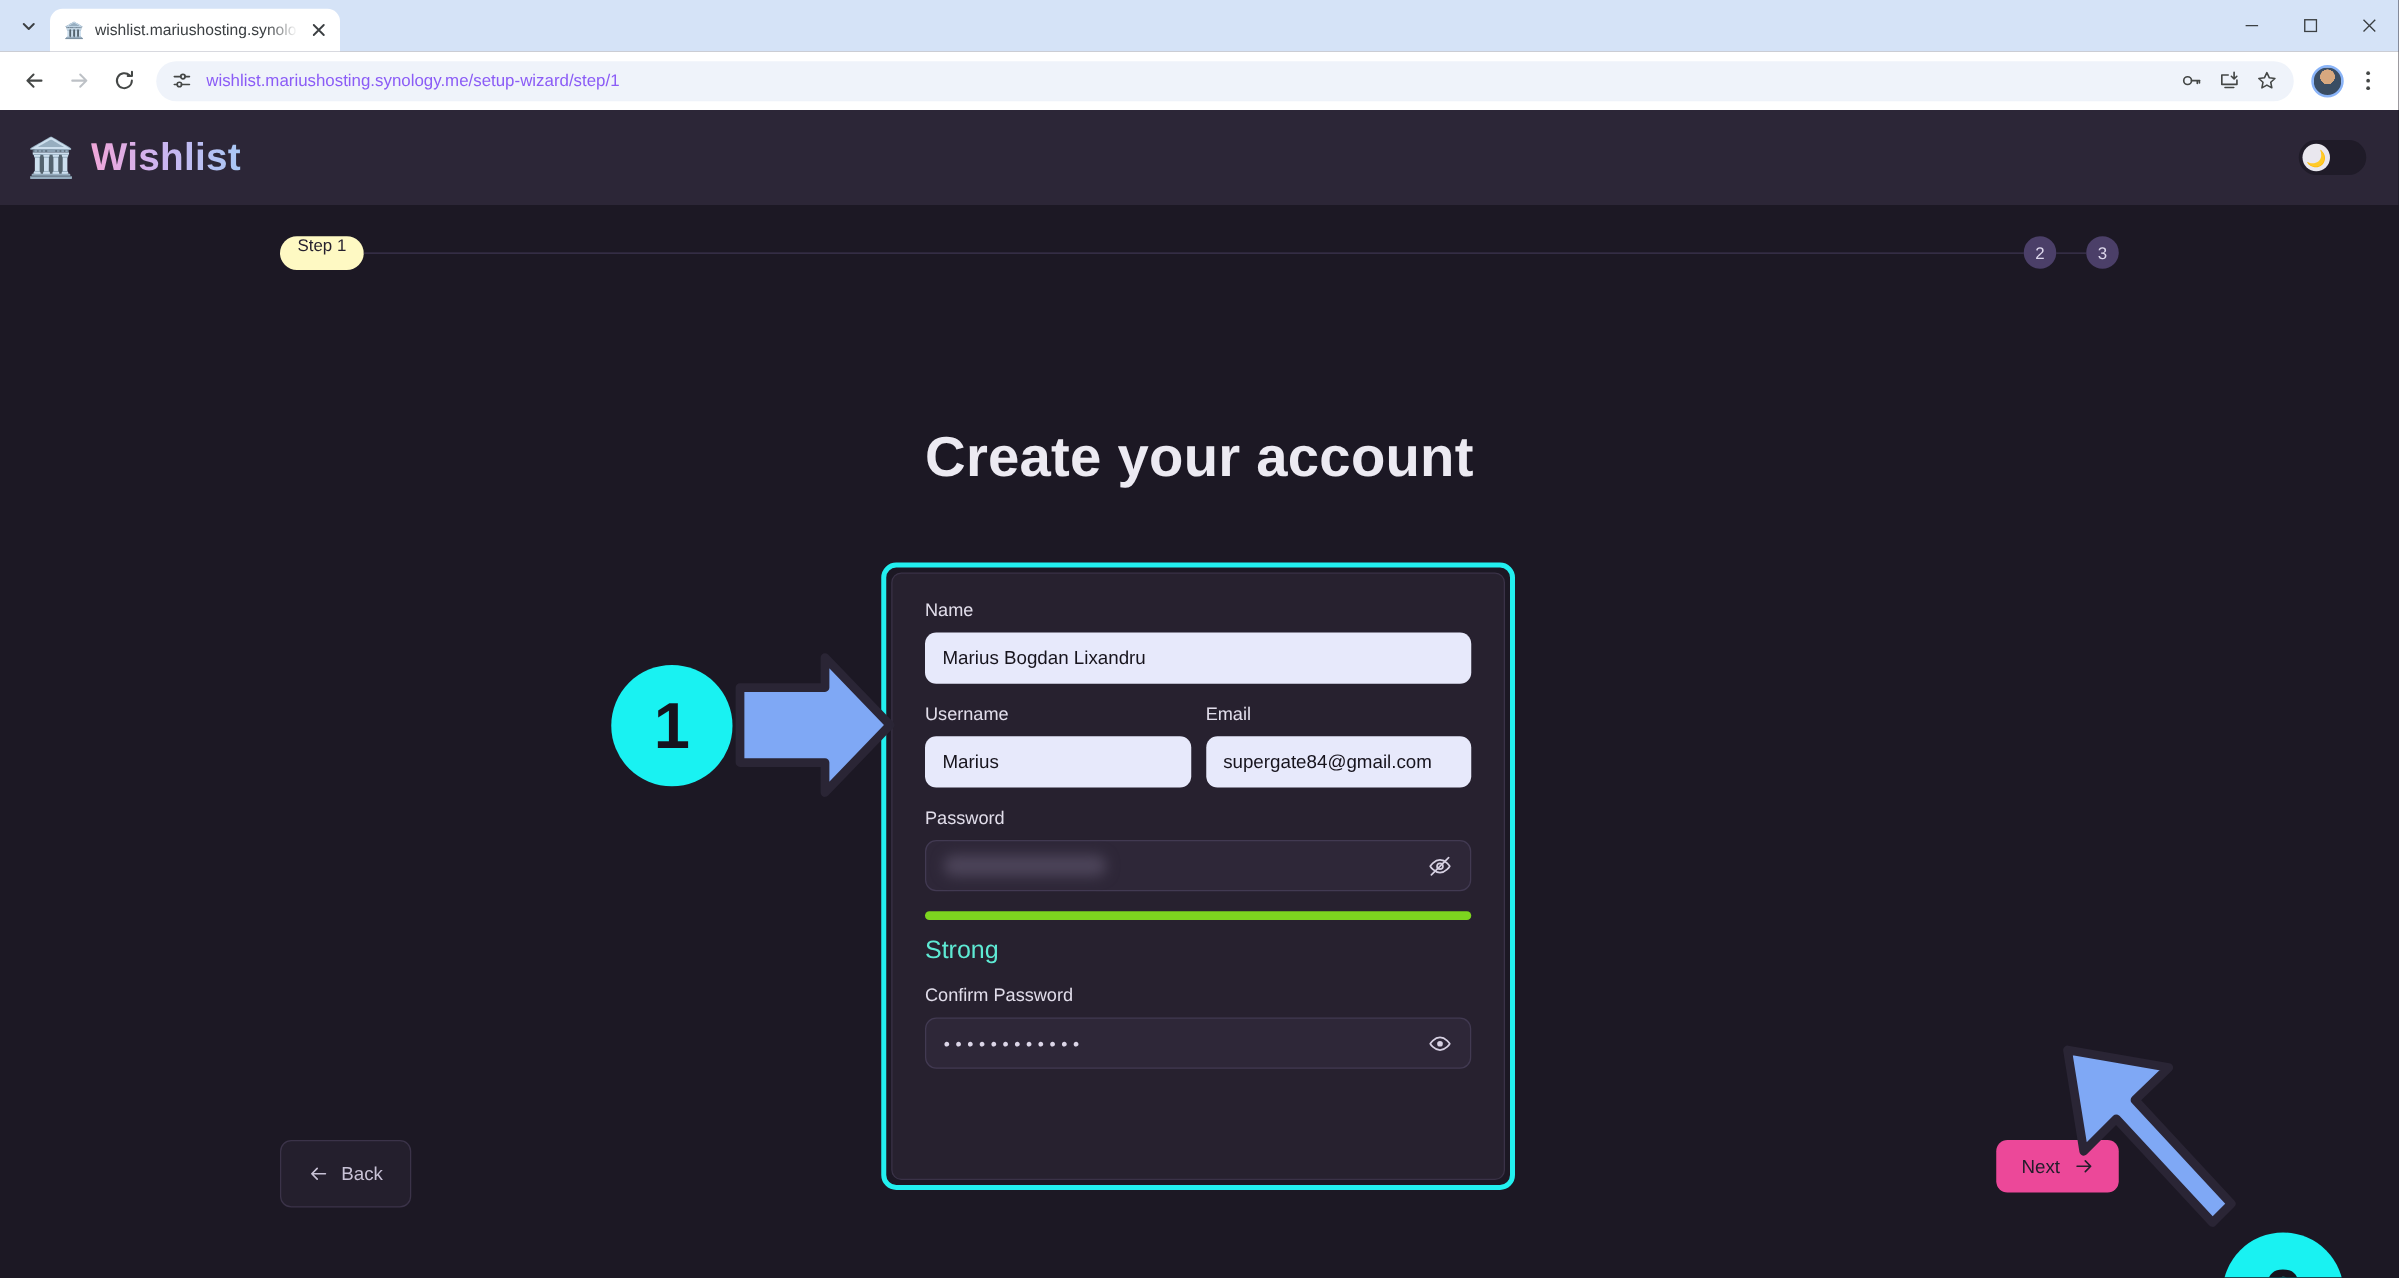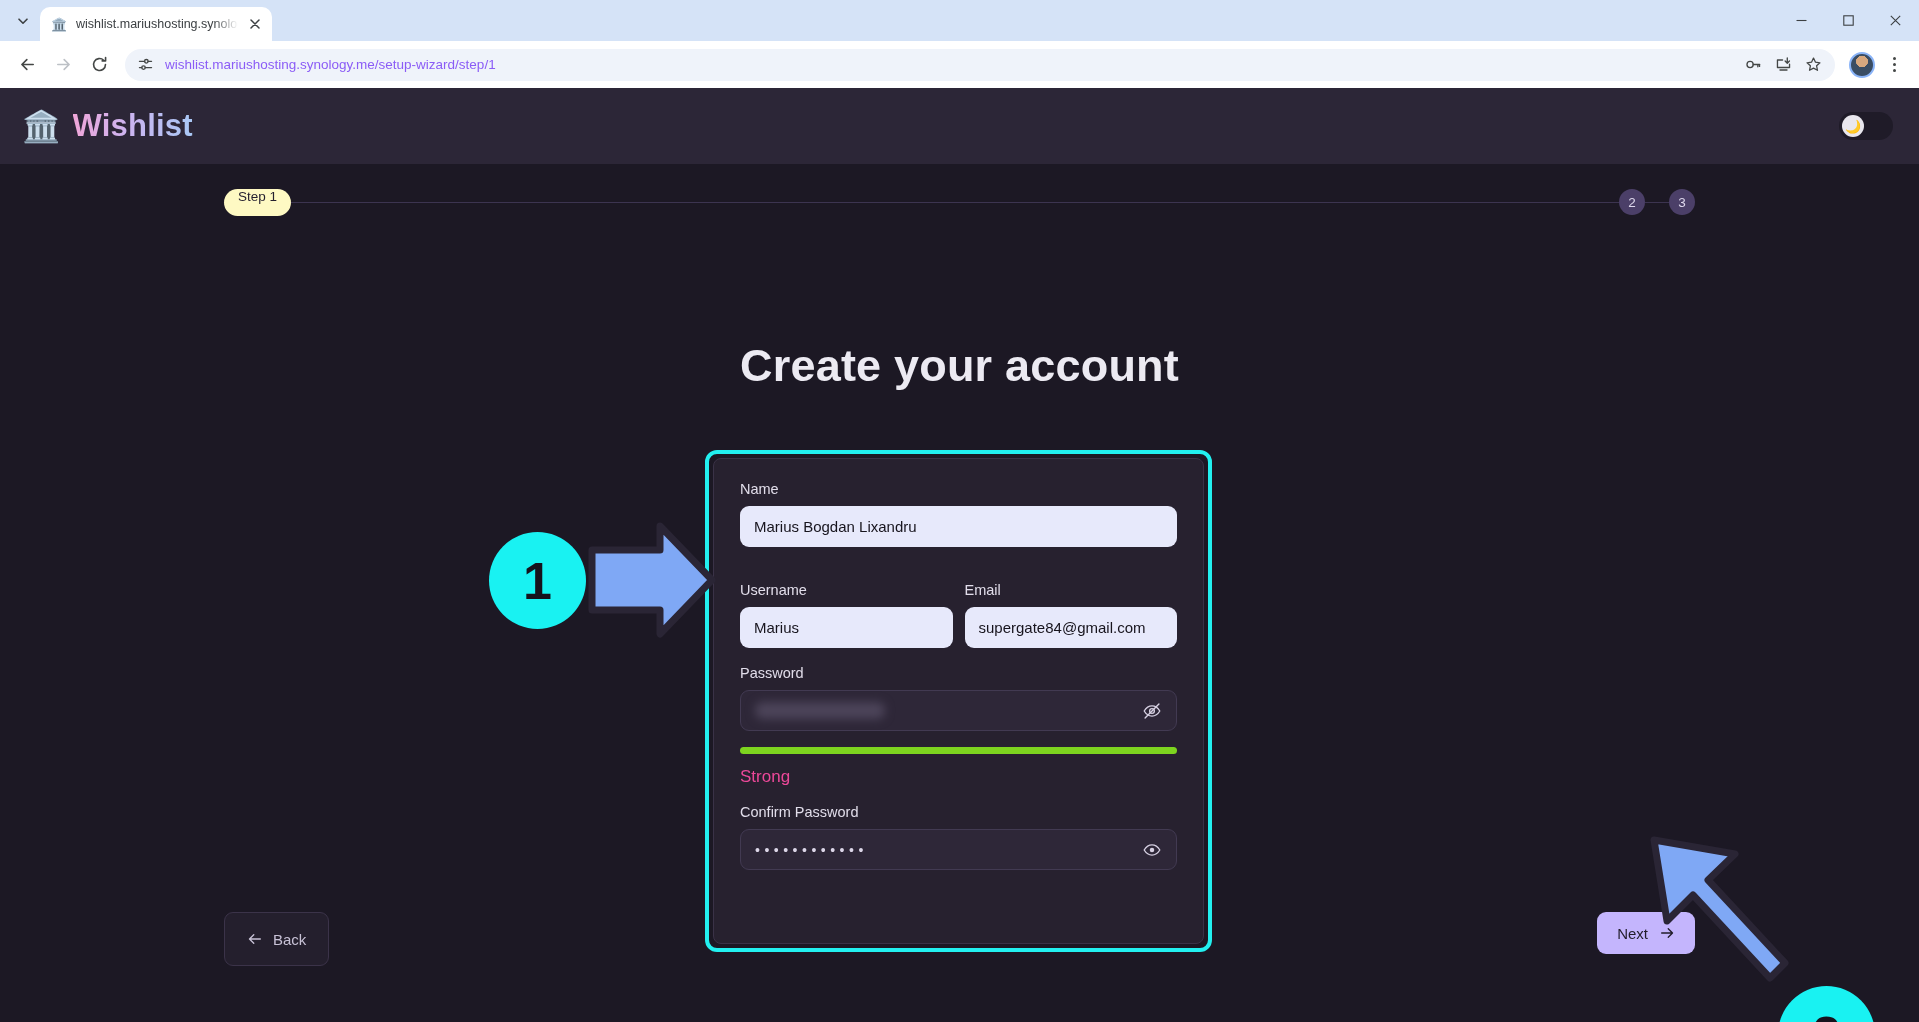--- a/index.html
+++ b/index.html
@@ -269,21 +269,21 @@
     border-radius: 9px;
     background: #e7e9fb;
     border: none;
     color: #17141d;
     font-size: 15px;
     font-family: "Liberation Sans", sans-serif;
     padding: 0 14px;
     display: flex;
     align-items: center;
   }
-  .row2 { display: flex; gap: 12px; margin-top: 35px; justify-content: flex-end; }
+  .row2 { display: flex; gap: 12px; margin-top: 17px; justify-content: flex-end; }
   .row2 > div { flex: 1 1 0; min-width: 0; }
   .input.dark {
     background: #2e2738;
     border: 1px solid #423a52;
     color: #cfc9db;
     position: relative;
     padding-right: 44px;
   }
   .pw-blur {
     width: 130px; height: 17px;
@@ -308,22 +308,22 @@
   .strength-bar {
     margin-top: 16px;
     height: 7px;
     border-radius: 4px;
     background: #7ed321;
     background: #7dd41f;
     width: 100%;
   }
   .strength-label {
     margin-top: 13px;
-    font-size: 17px;
-    color: #ec4899;
+    font-size: 20px;
+    color: #5eead4;
   }
 
   
   .btn-back {
     position: absolute;
     left: 224px; top: 824px;
     height: 54px;
     padding: 0 22px;
     border-radius: 9px;
     background: #241f2d;
@@ -332,21 +332,21 @@
     font-size: 15px;
     display: flex; align-items: center; gap: 10px;
     font-family: "Liberation Sans", sans-serif;
   }
   .btn-next {
     position: absolute;
     right: 224px; top: 824px;
     height: 42px;
     padding: 0 20px;
     border-radius: 9px;
-    background: #c4b5fd;
+    background: #ec4899;
     border: none;
     color: #221d2b;
     font-size: 15px;
     display: flex; align-items: center; gap: 11px;
     font-family: "Liberation Sans", sans-serif;
   }
 
   
   .anno { position: absolute; inset: 0; pointer-events: none; }
   .badge {

